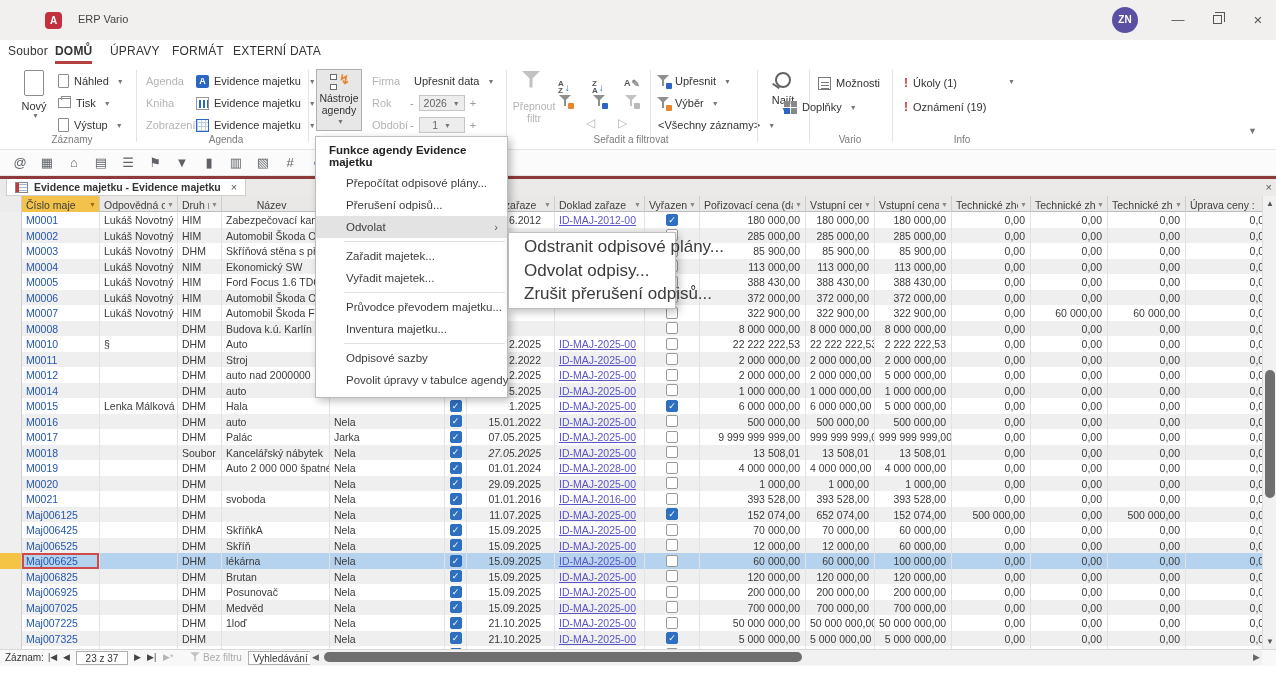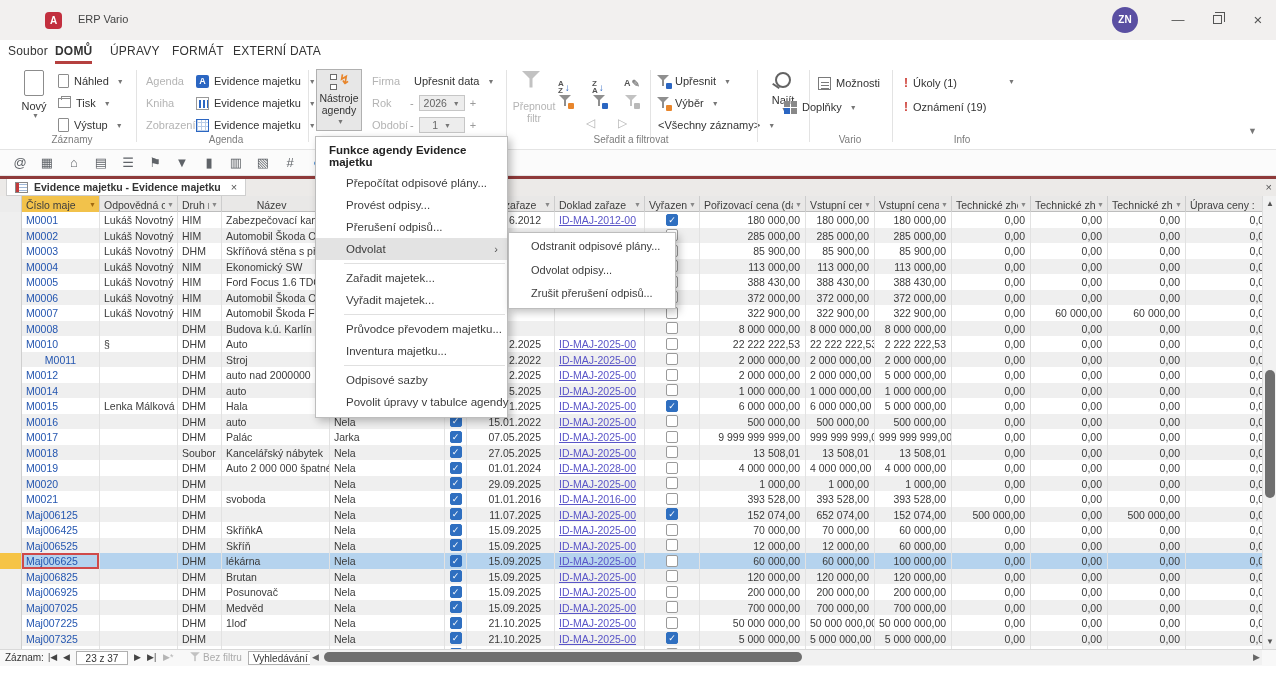--- a/index.html
+++ b/index.html
@@ -115,21 +115,21 @@
   .cb{width:12px;height:12px;border-radius:2px;background:#fff;border:1px solid #9a9a9a;}
   .cb.on{background:#2f6fc0;border-color:#2f6fc0;color:#fff;font-size:9px;line-height:11px;text-align:center;}
 
   
   .popup{position:absolute;background:#fff;border:1px solid #bdbdbd;box-shadow:3px 3px 8px rgba(0,0,0,.25);z-index:50;}
   .ptitle{font-size:11.5px;font-weight:bold;color:#222;padding:7px 10px 4px 13px;}
   .mitem{position:relative;height:22px;line-height:22px;padding-left:30px;font-size:11.5px;color:#3c3c3c;white-space:nowrap;}
   .mitem.hl{background:#e3e3e3;}
   .mitem .sub{position:absolute;right:9px;top:0;font-size:11px;color:#555;}
   .msep{height:1px;background:#e0e0e0;margin:3px 2px 3px 28px;}
-  .smitem{height:23.5px;line-height:23.5px;padding-left:22px;font-size:11px;color:#3c3c3c;white-space:nowrap;}
+  .smitem{height:23.5px;line-height:23.5px;padding-left:15px;font-size:17px;color:#3c3c3c;white-space:nowrap;}
 
   
   .bottombar{position:absolute;left:0;top:649px;width:1276px;height:17px;background:#f8f8f8;border-top:1px solid #d9d9d9;
              font-size:10px;color:#333;}
   .bb{position:absolute;top:2px;}
   .navg{font-size:9px;color:#444;}
   .navg.dis{color:#b5b5b5;}
   .recbox{position:absolute;top:1px;width:52px;height:14px;background:#fff;border:1px solid #b0b0b0;text-align:center;line-height:13px;font-size:10px;}
   .sbox{position:absolute;top:1px;width:92px;height:14px;background:#fff;border:1px solid #b0b0b0;padding:0 4px;line-height:13px;font-size:10px;color:#333;}
   .hscroll{position:absolute;left:310px;top:650px;width:952px;height:15px;background:#f1f1f1;}
@@ -593,21 +593,21 @@
         <div class="gc num" style="width: 106px;">22 222 222,53</div>
         <div class="gc num" style="width: 69px;">22 222 222,53</div>
         <div class="gc num" style="width: 77px;">2 222 222,53</div>
         <div class="gc num" style="width: 79px;">0,00</div>
         <div class="gc num" style="width: 77px;">0,00</div>
         <div class="gc num" style="width: 78px;">0,00</div>
         <div class="gc num" style="width: 90px;">0,00</div>
       </div>
       <div class="grow alt">
         <div class="gc gut" style="width: 22px;"></div>
-        <div class="gc c1 idl" style="width: 78px; text-align: center;">M0011</div>
+        <div class="gc c1 idl" style="width: 78px;">M0011</div>
         <div class="gc " style="width: 78px;"></div>
         <div class="gc " style="width: 44px;">DHM</div>
         <div class="gc " style="width: 108px;">Stroj</div>
         <div class="gc " style="width: 115px;"></div>
         <div class="gc ck" style="width: 22px;"><span class="cb on">✓</span></div>
         <div class="gc dat" style="width: 88px;">2.2022</div>
         <div class="gc dok" style="width: 90px;">ID-MAJ-2025-00</div>
         <div class="gc ck" style="width: 55px;"><span class="cb"></span></div>
         <div class="gc num" style="width: 106px;">2 000 000,00</div>
         <div class="gc num" style="width: 69px;">2 000 000,00</div>
@@ -713,21 +713,21 @@
         <div class="gc num" style="width: 90px;">0,00</div>
       </div>
       <div class="grow alt">
         <div class="gc gut" style="width: 22px;"></div>
         <div class="gc c1 idl" style="width: 78px;">M0018</div>
         <div class="gc " style="width: 78px;"></div>
         <div class="gc " style="width: 44px;">Soubor</div>
         <div class="gc " style="width: 108px;">Kancelářský nábytek</div>
         <div class="gc " style="width: 115px;">Nela</div>
         <div class="gc ck" style="width: 22px;"><span class="cb on">✓</span></div>
-        <div class="gc dat" style="width: 88px;">27.05.2025</div>
+        <div class="gc dat" style="width: 88px; font-style: italic;">27.05.2025</div>
         <div class="gc dok" style="width: 90px;">ID-MAJ-2025-00</div>
         <div class="gc ck" style="width: 55px;"><span class="cb"></span></div>
         <div class="gc num" style="width: 106px;">13 508,01</div>
         <div class="gc num" style="width: 69px;">13 508,01</div>
         <div class="gc num" style="width: 77px;">13 508,01</div>
         <div class="gc num" style="width: 79px;">0,00</div>
         <div class="gc num" style="width: 77px;">0,00</div>
         <div class="gc num" style="width: 78px;">0,00</div>
         <div class="gc num" style="width: 90px;">0,00</div>
       </div>
@@ -1001,21 +1001,20 @@
   <div class="vscroll">
     <span class="varrow" style="top:3px;">▲</span>
     <div class="vthumb"></div>
     <span class="varrow" style="bottom:3px;">▼</span>
   </div>
 
   <div class="popup" style="left:315px;top:136px;width:193px;min-height:262px;padding-bottom:4px;">
     <div class="ptitle">Funkce agendy Evidence majetku</div>
     <div id="menu-items">
         <div class="mitem">Přepočítat odpisové plány...</div>
-        <div class="mitem">Provést odpisy...</div>
         <div class="mitem">Přerušení odpisů...</div>
         <div class="mitem hl">Odvolat<span class="sub">›</span></div>
         <div class="msep"></div>
         <div class="mitem">Zařadit majetek...</div>
         <div class="mitem">Vyřadit majetek...</div>
         <div class="msep"></div>
         <div class="mitem">Průvodce převodem majetku...</div>
         <div class="mitem">Inventura majetku...</div>
         <div class="msep"></div>
         <div class="mitem">Odpisové sazby</div>

